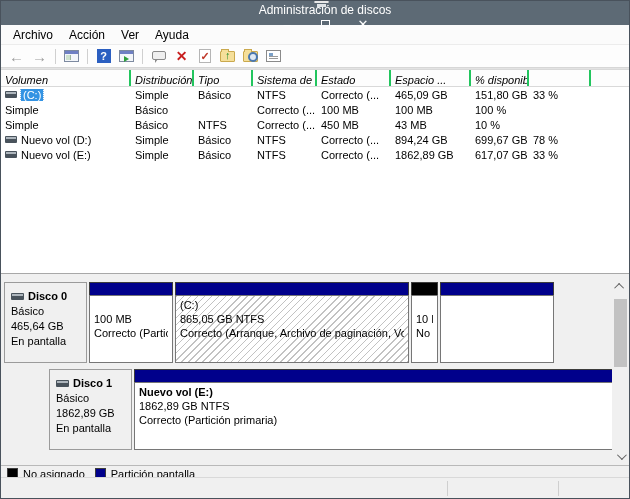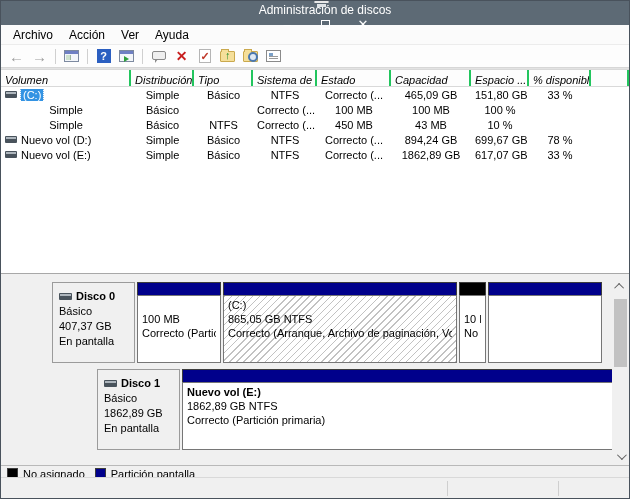--- a/index.html
+++ b/index.html
@@ -63,31 +63,31 @@
     background:#9a9a9a; box-shadow: 0 -2px 0 #9a9a9a; }
   
   .list-pane { background:#fff; height: 205px; border-top:1px solid #e3e3e3; }
   .list-header { display:grid;
     grid-template-columns: 130px 63px 59px 64px 74px 80px 58px 62px 1fr;
     height: 18px; background:#fdfdfd; border-bottom:1px solid #d9d9d9; border-top:1px solid #d9d9d9;}
   .list-header .hcell { border-right:2px solid #22c55e; padding:4px 4px; overflow:hidden; white-space:nowrap;font-style:italic; }
   .vrow { display:grid;
     grid-template-columns: 130px 63px 59px 64px 74px 80px 58px 62px 1fr;
     height: 15px; align-items:center; }
-  .vrow .cell { padding:0 4px; overflow:hidden; white-space:nowrap;text-align:center; }
+  .vrow .cell { padding:0 4px; overflow:hidden; white-space:nowrap; }
   .vol-cell { display:flex; align-items:center; gap:4px; padding-left:4px; overflow:hidden; white-space:nowrap;}
   .vol-ic { width:12px; height:7px; background:#49535c; border-radius:1px; position:relative; flex:0 0 auto;}
   .vol-ic::after{ content:""; position:absolute; left:1px; top:1px; right:1px; height:2px; background:#aeb6bd;}
   .vol-name.selected { background:#3393e3; color:#fff; padding:0 2px; outline:1px dotted #7fb5e8; }
   
   .splitter { height: 5px; background:#f0f0f0; border-top:1px solid #a8a8a8; }
   .graph-pane { position:relative; height: 187px; background:#f0f0f0; }
   .disk-band { position:absolute; left:0; width: 610px; height: 87px; display:flex; padding:2px 0 2px 3px; }
   .disk-label { width:83px; height:81px; border:1px solid #9b9b9b; background:#f0f0f0;
-    padding: 6px 5px 0 6px; line-height: 15px; flex: 0 0 auto; margin-left: 48px; }
+    padding: 6px 5px 0 6px; line-height: 15px; flex: 0 0 auto; }
   .disk-title { font-weight: bold; display:flex; align-items:center; gap:4px; }
   .disk-ic { width:13px; height:7px; background:#49535c; border-radius:1px; position:relative;}
   .disk-ic::after{ content:""; position:absolute; left:1px; top:1px; right:1px; height:2px; background:#aeb6bd;}
   .parts { display:flex; margin-left:2px; gap:2px; padding-top:0; }
   .part-cell { display:flex; flex-direction:column; height:81px; }
   .part-stripe { height:13px; border:1px solid #3c3c3c; border-bottom:none; }
   .part-box { flex:1; background:#fff; border:1px solid #767676; padding:2px 4px;
     line-height:14px; overflow:hidden; white-space:nowrap; }
   .part-box.hatched { background-color:#fff;
     background-image: repeating-linear-gradient(135deg, #c2c2c2 0 1px, rgba(0,0,0,0) 1px 5px); }
@@ -173,21 +173,20 @@
       </span>
   </div>
 
   <div class="list-pane">
     <div class="list-header" id="list-header">
         <span class="hcell">Volumen</span>
         <span class="hcell">Distribución</span>
         <span class="hcell">Tipo</span>
         <span class="hcell">Sistema de ...</span>
         <span class="hcell">Estado</span>
-        <span class="hcell">Capacidad</span>
         <span class="hcell">Espacio ...</span>
         <span class="hcell">% disponible</span>
         <span class="hcell"></span>
       </div>
     <div id="volume-rows">
         <div class="vrow">
           <div class="vol-cell">
             <span class="vol-ic"></span>
             <span class="vol-name selected">(C:)</span>
           </div>
@@ -255,21 +254,21 @@
 
   <div class="graph-pane" id="graph-pane">
     <div id="disk-bands">
         <div class="disk-band" style="top: 2px;">
           <div class="disk-label">
             <div class="disk-title">
               <span class="disk-ic"></span>
               <span>Disco 0</span>
             </div>
             <div>Básico</div>
-            <div>407,37 GB</div>
+            <div>465,64 GB</div>
             <div>En pantalla</div>
           </div>
           <div class="parts">
             <div class="part-cell" style="width: 84px;">
               <div class="part-stripe" style="background: rgb(0, 0, 139);"></div>
               <div class="part-box">
                 <div class="pline"></div>
                 <div class="pline">100 MB</div>
                 <div class="pline">Correcto (Partic</div>
               </div>

